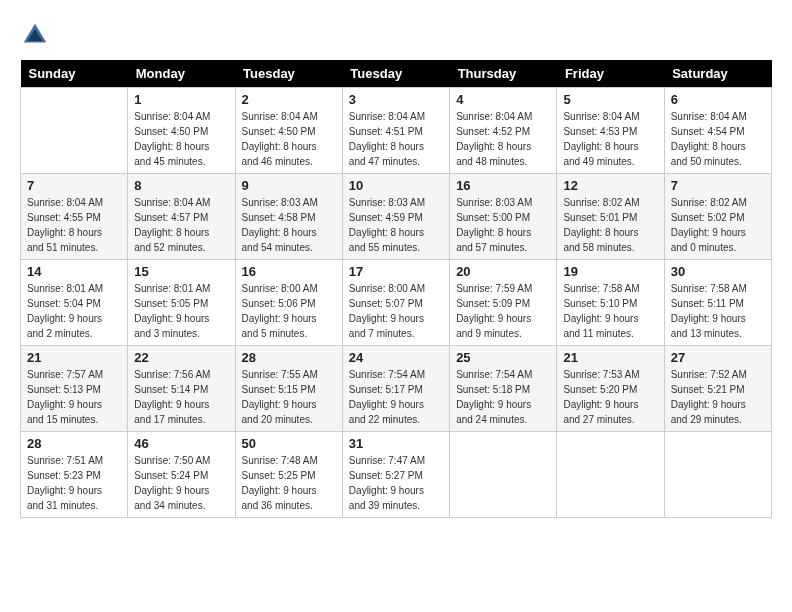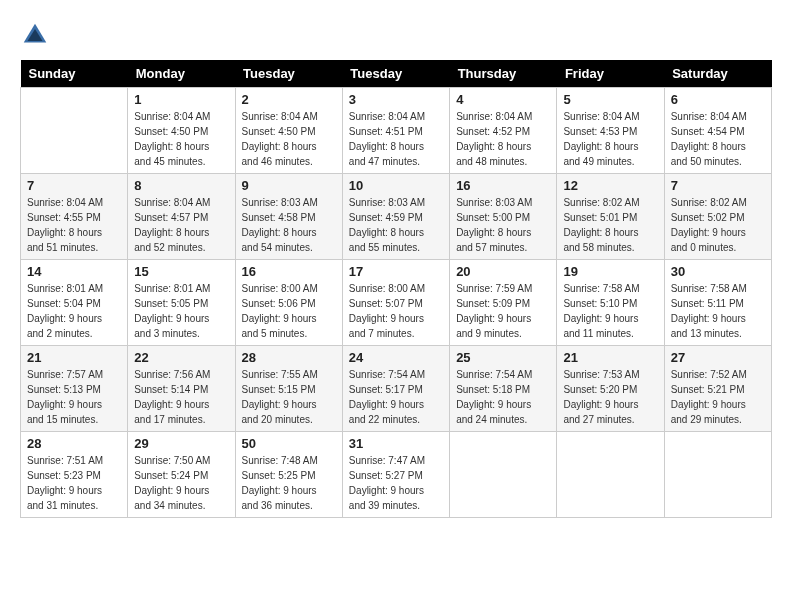--- a/index.html
+++ b/index.html
@@ -236,21 +236,21 @@
           <span class="day-num">27</span>
           <div class="day-info">Sunrise: 7:52 AM<br>Sunset: 5:21 PM<br>Daylight: 9 hours<br>and 29 minutes.</div>
         </td>
       </tr>
       <tr>
         <td>
           <span class="day-num">28</span>
           <div class="day-info">Sunrise: 7:51 AM<br>Sunset: 5:23 PM<br>Daylight: 9 hours<br>and 31 minutes.</div>
         </td>
         <td>
-          <span class="day-num">29</span>
+          <span class="day-num">46</span>
           <div class="day-info">Sunrise: 7:50 AM<br>Sunset: 5:24 PM<br>Daylight: 9 hours<br>and 34 minutes.</div>
         </td>
         <td>
           <span class="day-num">50</span>
           <div class="day-info">Sunrise: 7:48 AM<br>Sunset: 5:25 PM<br>Daylight: 9 hours<br>and 36 minutes.</div>
         </td>
         <td>
           <span class="day-num">31</span>
           <div class="day-info">Sunrise: 7:47 AM<br>Sunset: 5:27 PM<br>Daylight: 9 hours<br>and 39 minutes.</div>
         </td>

